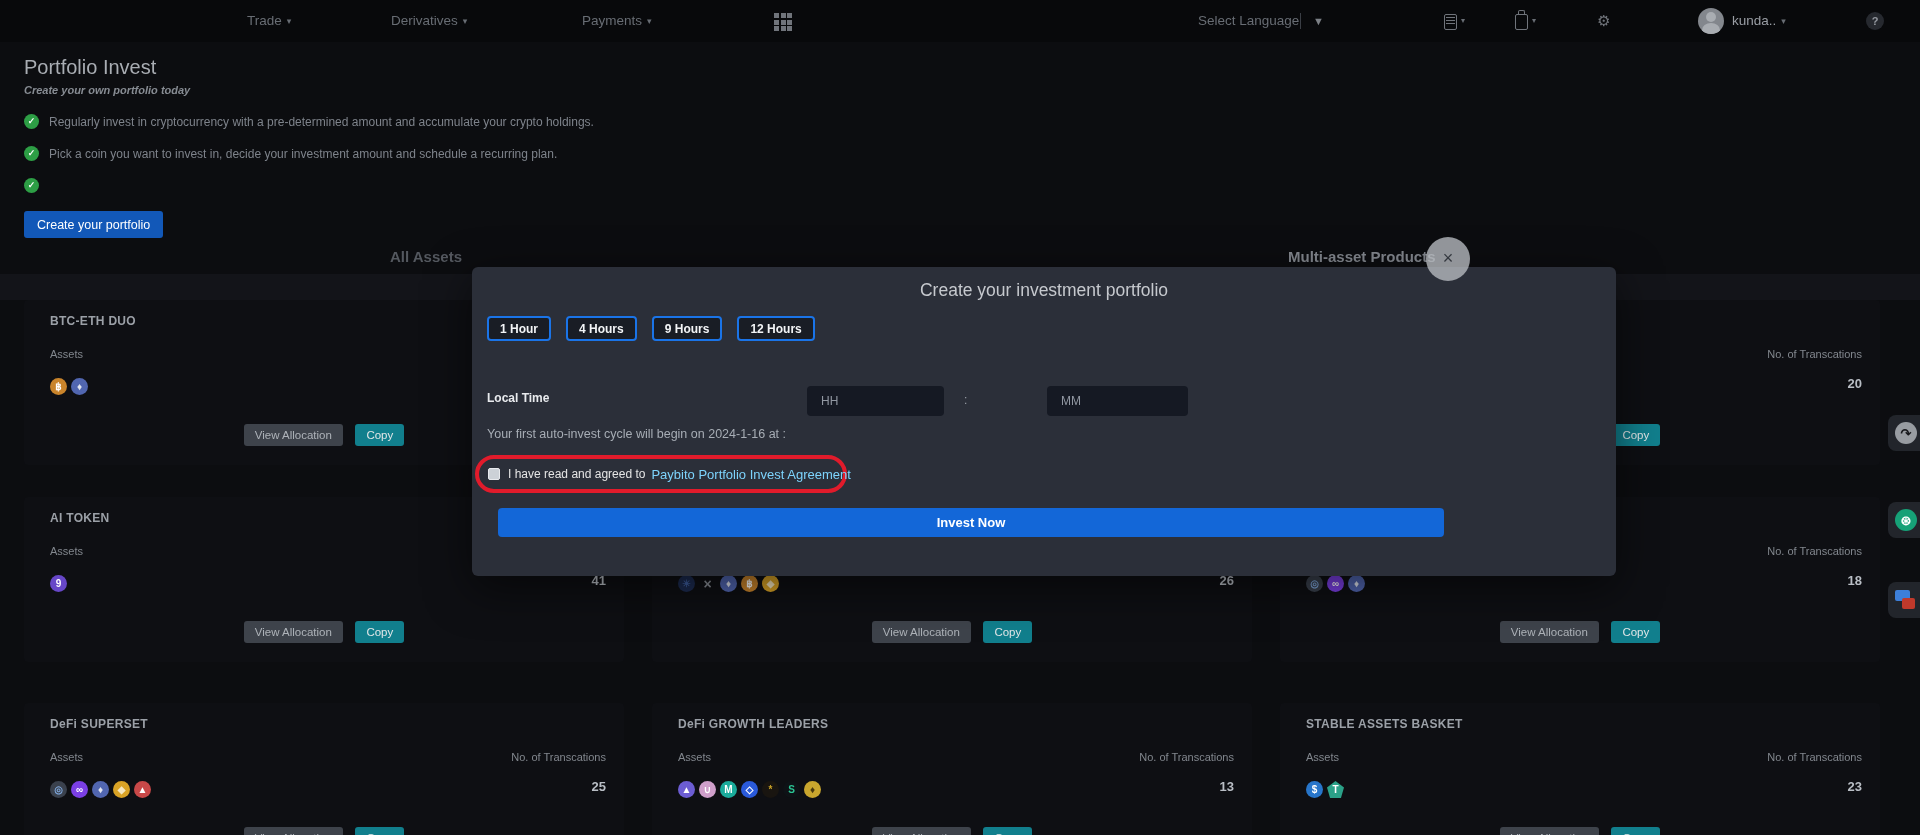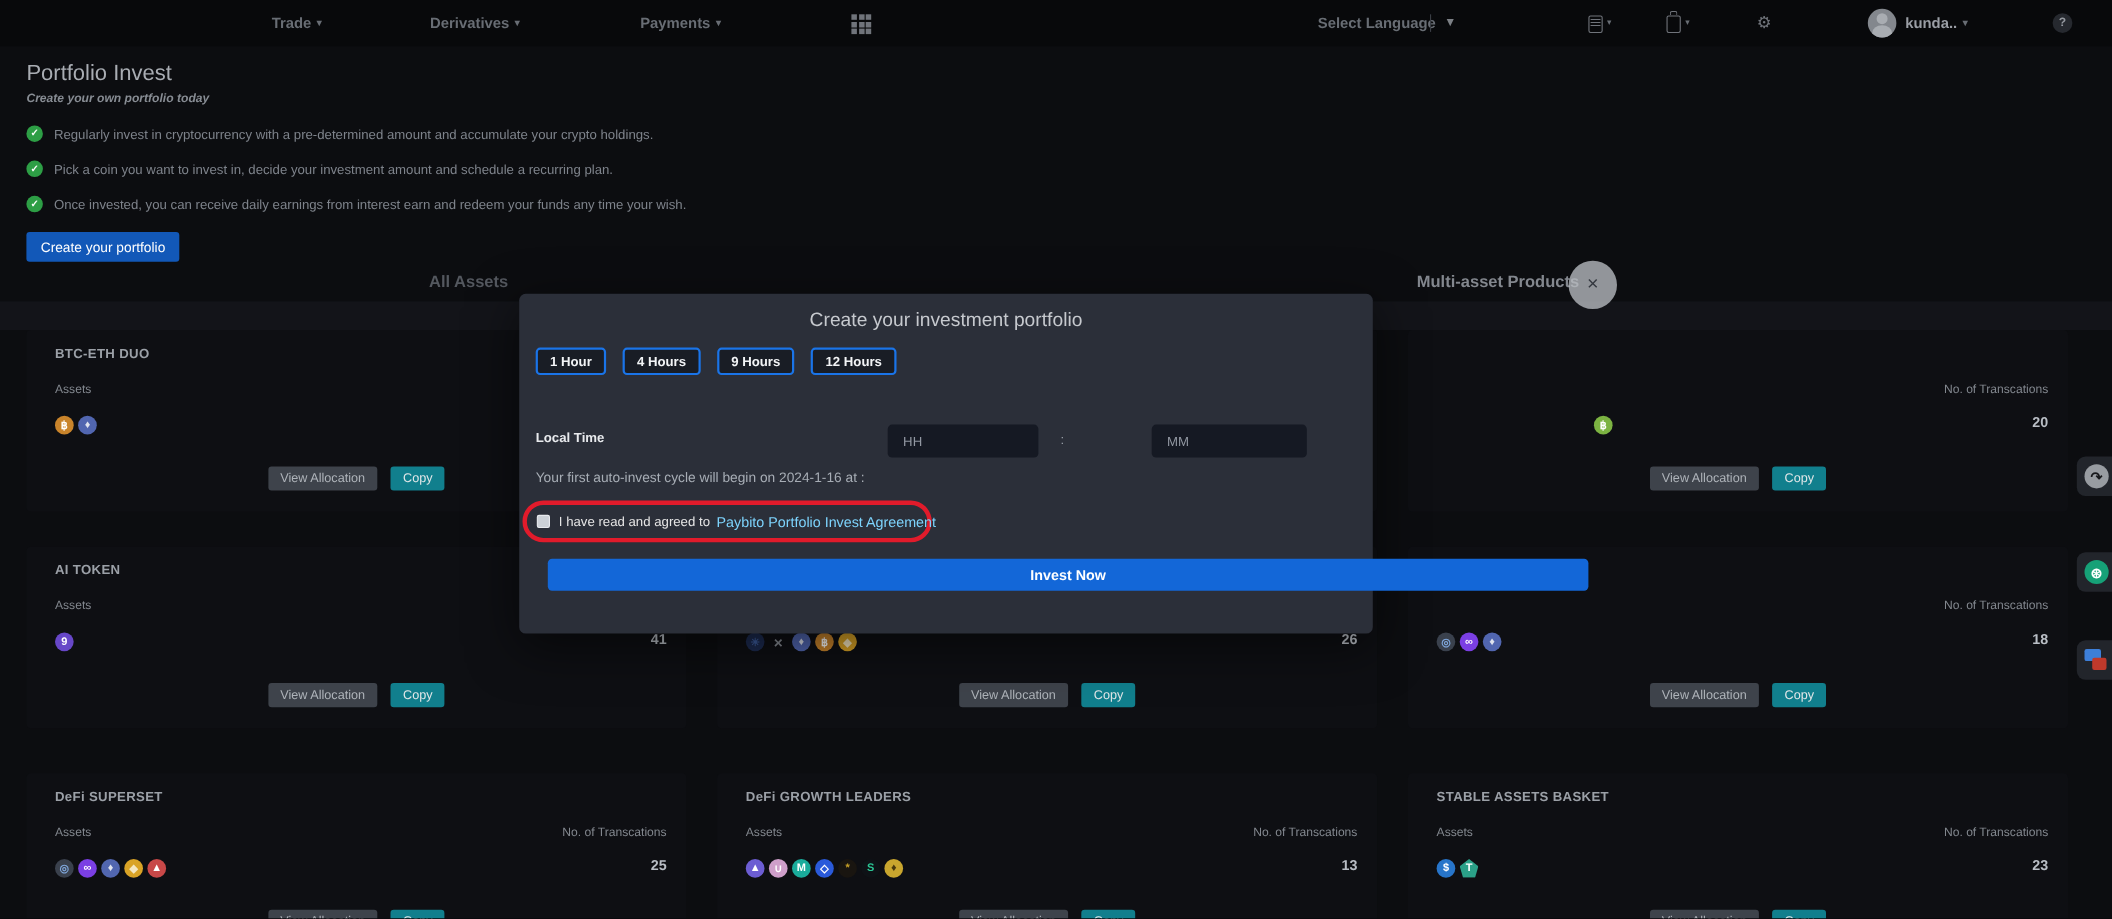--- a/index.html
+++ b/index.html
@@ -1,21 +1,21 @@
 <!DOCTYPE html>
 <html><head>
 <meta charset="utf-8">
 <style>
   html,body{margin:0;padding:0;background:#08090b;}
   body{font-family:"Liberation Sans",sans-serif;}
   .screen{position:relative;width:1920px;height:835px;overflow:hidden;background:#0c0d10;}
 
   
   .nav{position:absolute;left:0;top:0;width:1920px;height:42px;background:#08090b;z-index:40;}
-  .nav .nav-item{position:absolute;top:0;height:42px;line-height:42px;color:#686d74;font-size:13.5px;cursor:pointer;white-space:nowrap;font-weight:bold;}
+  .nav .nav-item{position:absolute;top:0;height:42px;line-height:42px;color:#686d74;font-size:13.5px;cursor:pointer;white-space:nowrap;}
   .caret{font-size:9px;color:#686d74;margin-left:5px;vertical-align:1px;}
   .grid-icon{position:absolute;left:774px;top:13px;display:grid;grid-template-columns:repeat(3,5px);grid-gap:1.5px;cursor:pointer;}
   .grid-icon i{width:5px;height:5px;background:#70747b;display:block;}
   .vline{position:absolute;left:1300px;top:13px;width:1px;height:16px;background:#3a3e45;}
   .lang-caret{position:absolute;left:1313px;top:0;height:42px;line-height:42px;color:#7c8086;font-size:11px;cursor:pointer;}
   .mini-ic{position:absolute;top:14px;width:11px;height:14px;border:1.5px solid #70747b;border-radius:2px;cursor:pointer;}
   .mini-ic.book::before{content:"";position:absolute;left:1px;right:1px;top:2px;height:8px;background:repeating-linear-gradient(#70747b 0 1px,transparent 1px 3px);}
   .mini-ic.bag::before{content:"";position:absolute;left:2px;top:-5px;width:5px;height:3px;border:1.5px solid #70747b;border-bottom:none;border-radius:2px 2px 0 0;}
   .ic-caret{position:absolute;top:0;height:42px;line-height:42px;font-size:8px;color:#686d74;}
   .gear{position:absolute;left:1597px;top:0;height:42px;line-height:42px;font-size:15px;color:#70747b;cursor:pointer;}
@@ -47,21 +47,21 @@
   .offset-coins .coins{left:169px;}
   .coin{width:17px;height:17px;border-radius:50%;display:inline-flex;align-items:center;justify-content:center;font-size:10px;font-weight:bold;margin-right:4px;flex:0 0 17px;}
   .coin.pentagon{border-radius:3px;clip-path:polygon(50% 0,100% 38%,82% 100%,18% 100%,0 38%);}
   .coin.bare{background:transparent;font-size:14px;}
   .count{position:absolute;right:18px;top:76px;font-size:13px;font-weight:bold;color:#b9bec5;}
   .card-actions{position:absolute;left:0;top:124px;width:100%;text-align:center;}
   .btn-view{height:22px;padding:0 11px;background:#3e434b;color:#aeb3b9;border:none;border-radius:3px;font-size:11.5px;cursor:pointer;font-family:"Liberation Sans",sans-serif;}
   .btn-copy{height:22px;padding:0 11px;margin-left:8px;background:#117f8d;color:#e2e7e8;border:none;border-radius:3px;font-size:11.5px;cursor:pointer;font-family:"Liberation Sans",sans-serif;}
 
   
-  .modal{position:absolute;left:472px;top:267px;width:776px;height:309px;background:#2b2f39;border-radius:6px;box-shadow:0 12px 45px rgba(0,0,0,.55);z-index:50;}
+  .modal{position:absolute;left:472px;top:267px;width:1144px;height:309px;background:#2b2f39;border-radius:6px;box-shadow:0 12px 45px rgba(0,0,0,.55);z-index:50;}
   .modal-title{position:absolute;left:0;top:13px;width:100%;text-align:center;font-size:17.5px;color:#c6c9ce;}
   .opt-row{position:absolute;left:15px;display:flex;}
   .opt-row.hours{top:49px;}
   .opt-row.freq{top:89px;}
   .opt-btn{height:25px;padding:0 11px;margin-right:15px;background:#191d25;border:2px solid #1a74e8;border-radius:4px;color:#f2f4f6;font-size:12px;font-weight:bold;cursor:pointer;font-family:"Liberation Sans",sans-serif;}
   .opt-row.freq .opt-btn{margin-right:9px;}
   .opt-btn.active{background:#1a74e8;border-color:#1a74e8;}
   .local-time{position:absolute;left:15px;top:124px;font-size:12px;font-weight:bold;color:#e8eaed;}
   .time-input{position:absolute;top:119px;height:30px;background:#151923;border:none;border-radius:4px;color:#cfd3da;font-size:12px;padding:0 0 0 14px;outline:none;font-family:"Liberation Sans",sans-serif;}
   .time-input::placeholder{color:#9298a2;}
@@ -130,21 +130,20 @@
   <div class="bullet" style="top:114px">
     <span class="chk">✓</span>
     <span class="btxt">Regularly invest in cryptocurrency with a pre-determined amount and accumulate your crypto holdings.</span>
   </div>
   <div class="bullet" style="top:146px">
     <span class="chk">✓</span>
     <span class="btxt">Pick a coin you want to invest in, decide your investment amount and schedule a recurring plan.</span>
   </div>
   <div class="bullet" style="top:178px">
     <span class="chk">✓</span>
-    <span class="btxt">Once invested, you can receive daily earnings from interest earn and redeem your funds any time your wish.</span>
   </div>
 
   <button class="cta-btn">Create your portfolio</button>
 
   <div class="tab t1">All Assets</div>
   <div class="tab t2">Multi-asset Products</div>
   <div class="tab-strip"></div>
 
   <div class="card" style="left:24px;top:300px">
     <div class="card-title">BTC-ETH DUO</div>

